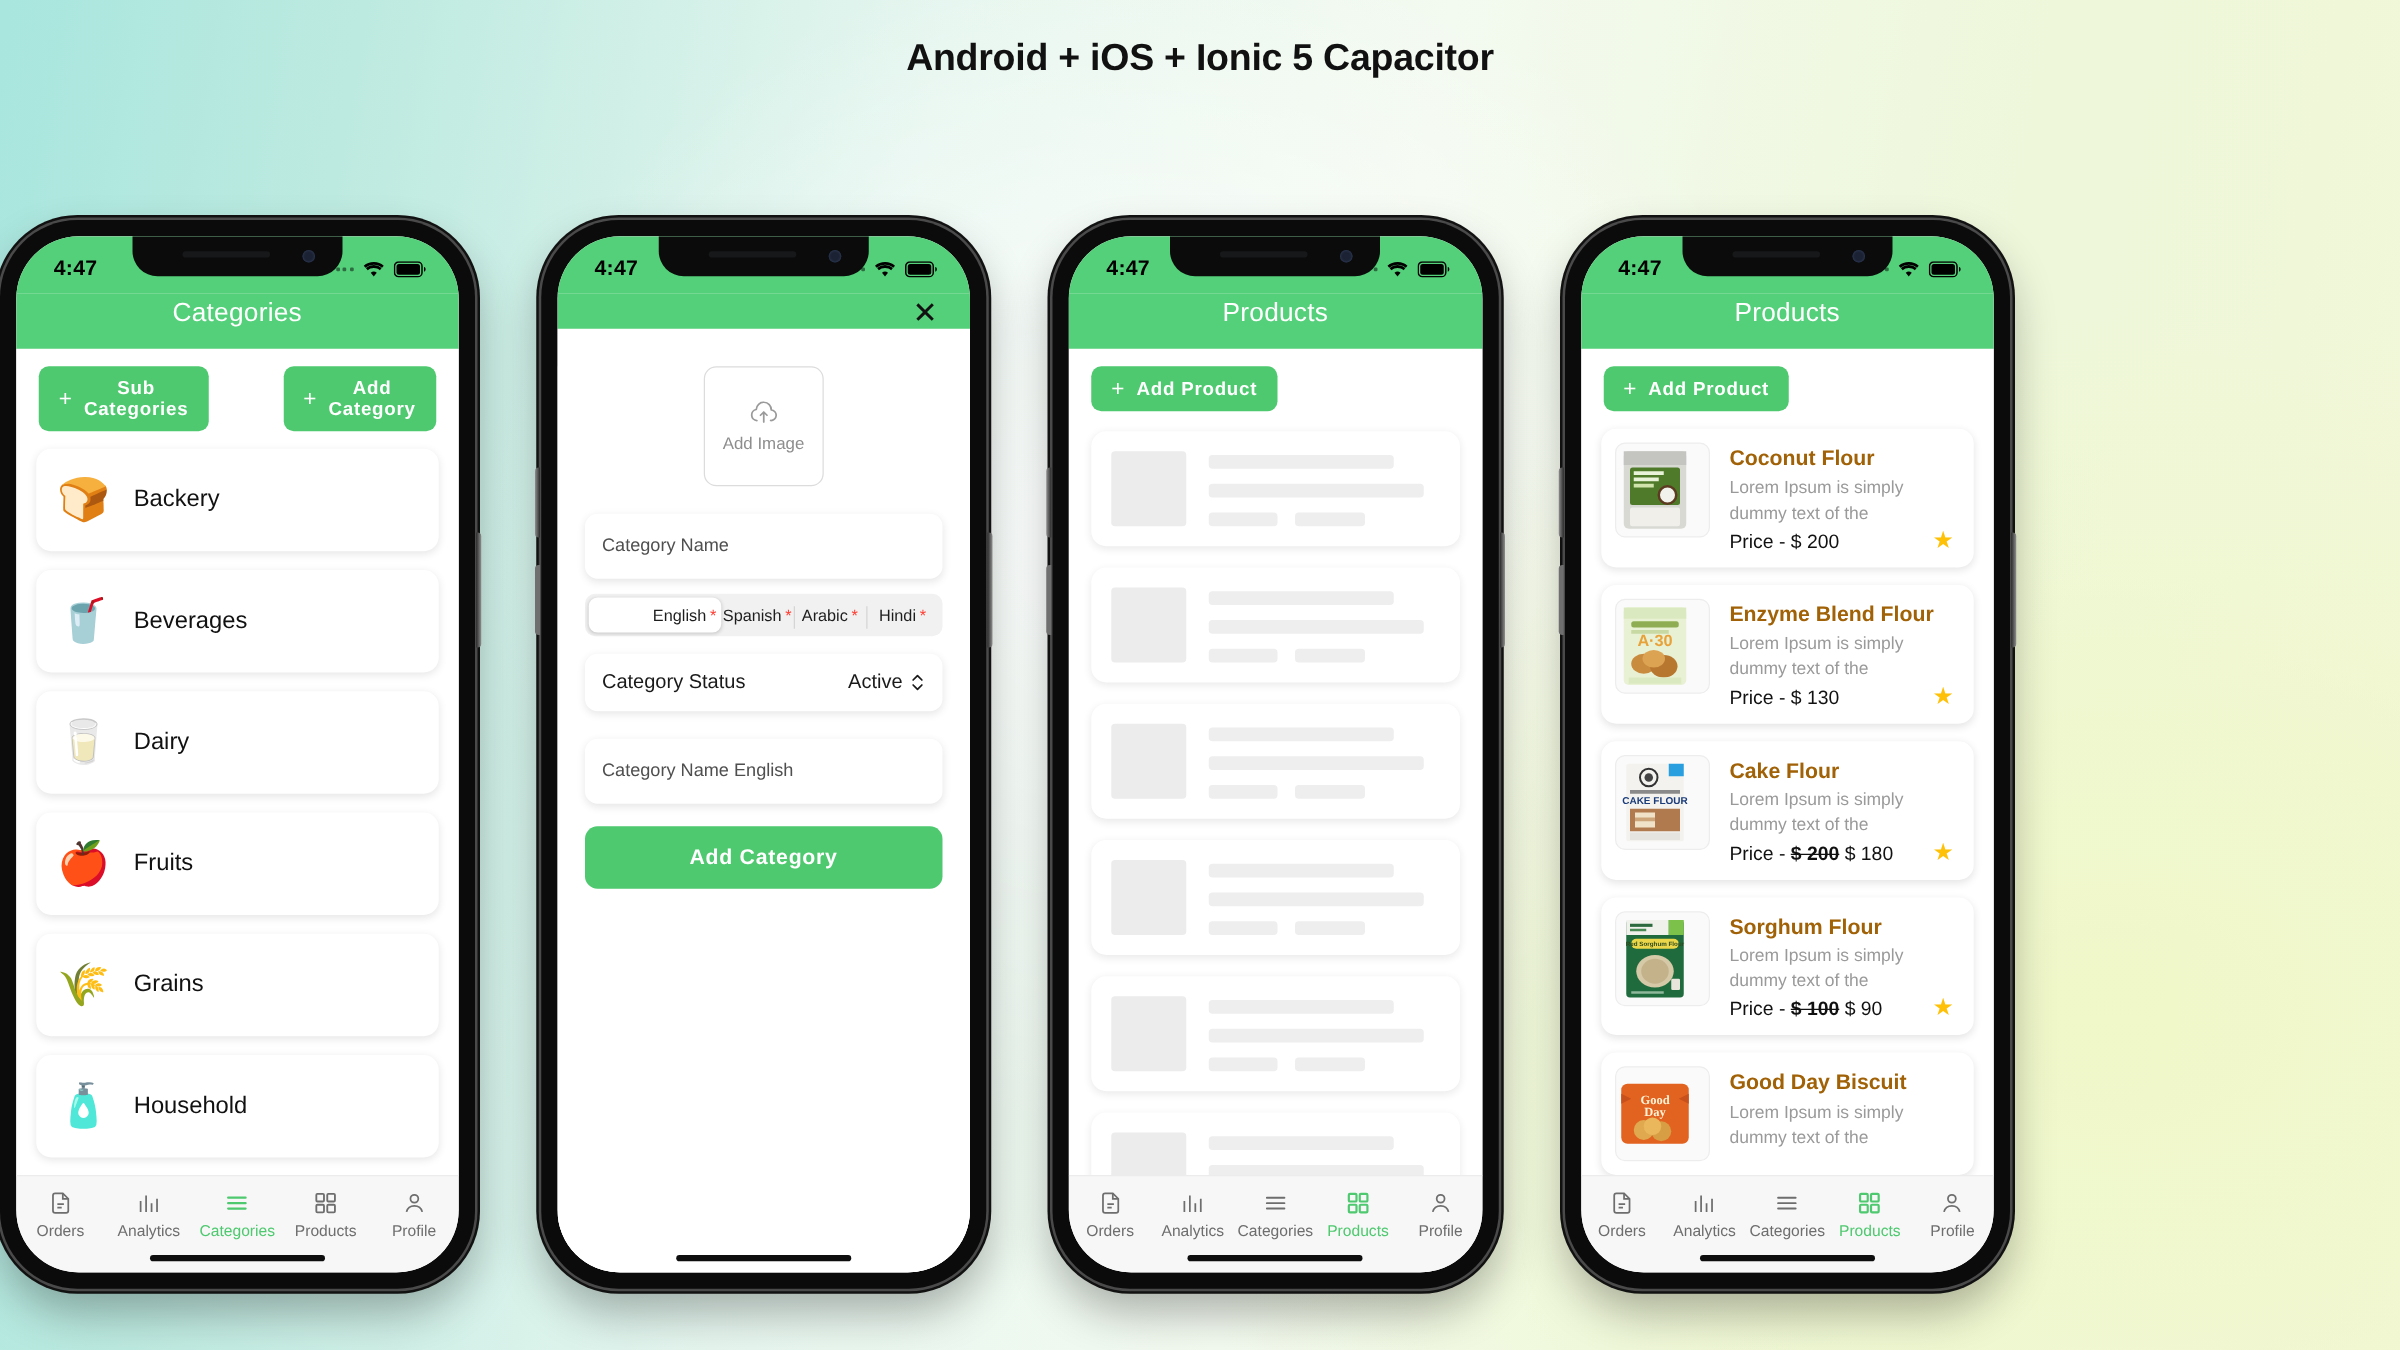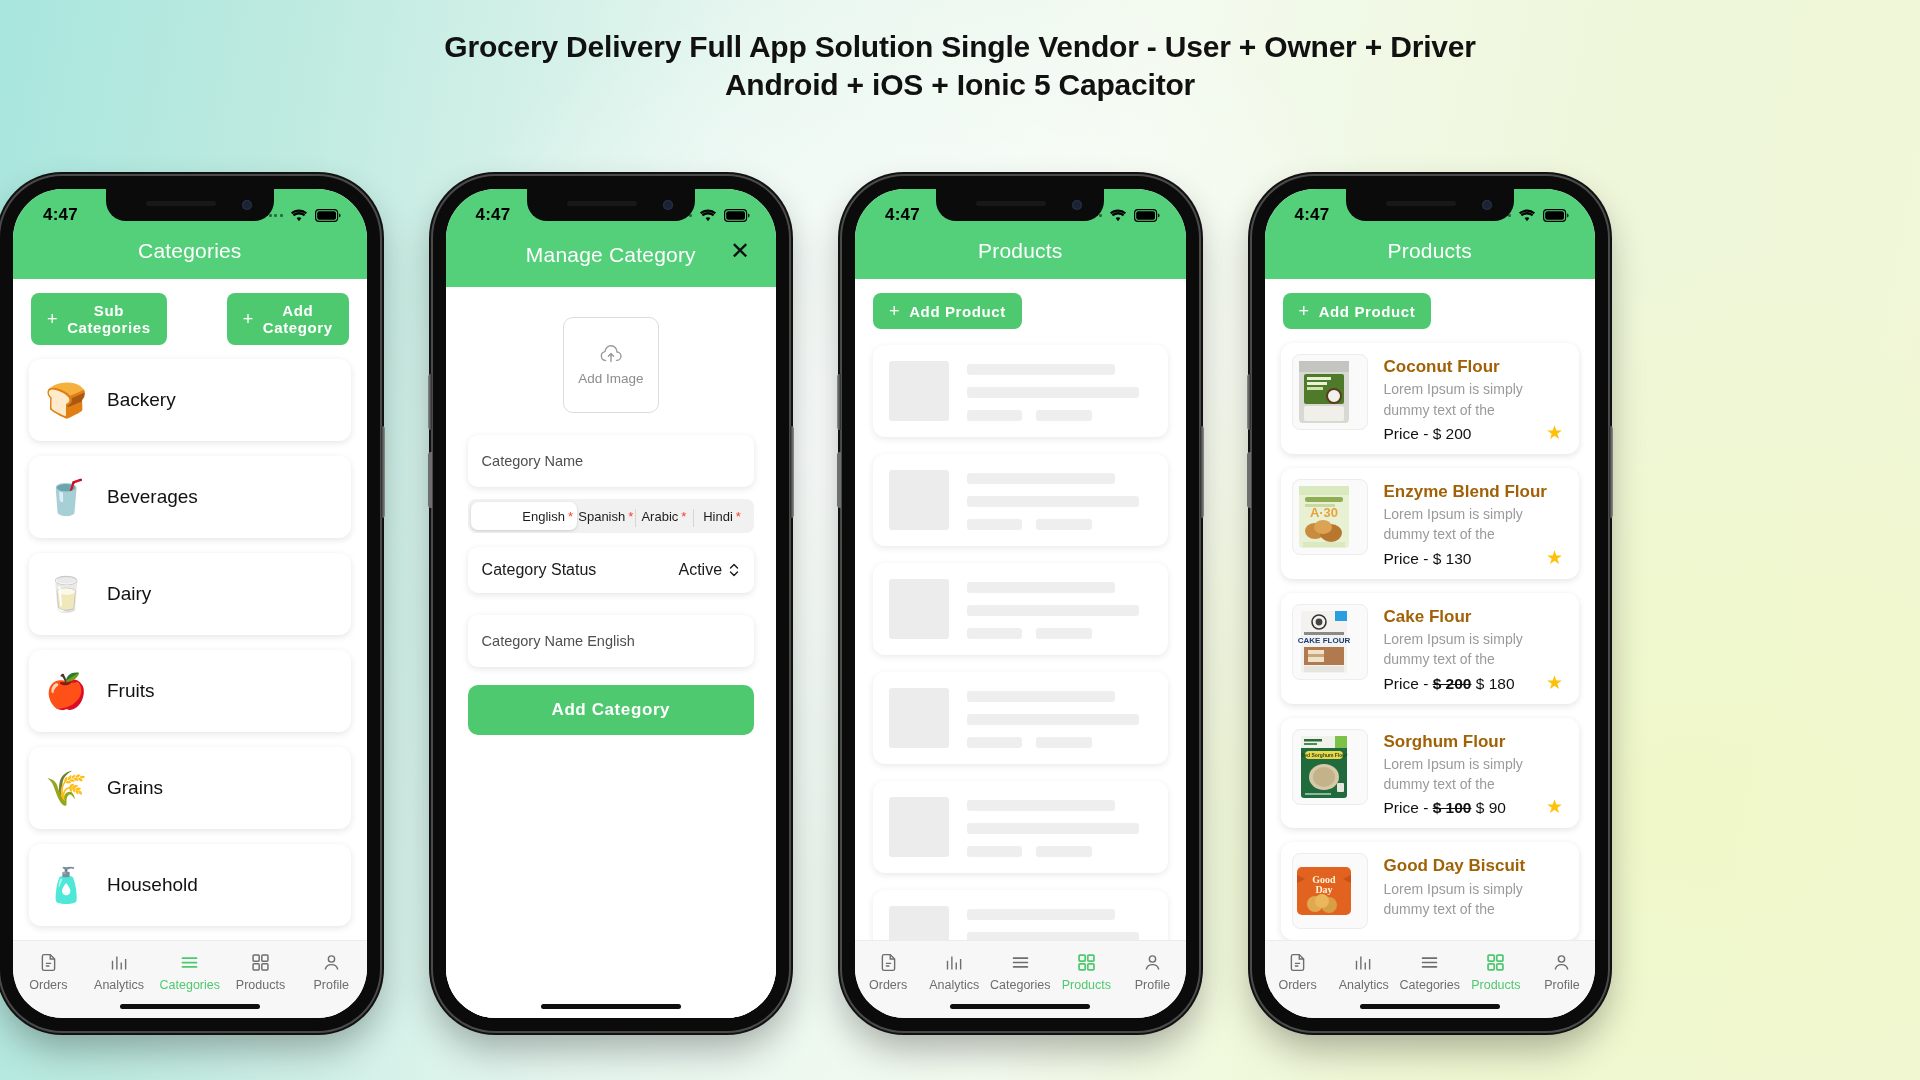--- a/index.html
+++ b/index.html
@@ -355,21 +355,20 @@
     font-size: 19px;
     line-height: 1;
     cursor: pointer;
   }
   .prod-card.clipped { margin-bottom: 0; }
 </style>
 </head>
 <body>
 
 <div class="heading">
-  <div>Grocery Delivery Full App Solution Single Vendor - User + Owner + Driver</div>
   <div>Android + iOS + Ionic 5 Capacitor</div>
 </div>
 
 <div class="phones">
 
   <div class="phone">
     <div class="screen">
       <div class="notch">
           <span class="spk"></span>
           <span class="cam"></span>
@@ -507,21 +506,20 @@
             </svg>
           <svg width="26" height="13" viewBox="0 0 26 13">
               <rect x="0.6" y="0.6" width="22" height="11.8" rx="3.3" fill="none" stroke="#000" stroke-width="1.2"></rect>
               <rect x="2.2" y="2.2" width="18.8" height="8.6" rx="2" fill="#000"></rect>
               <path d="M24.2 4.6v3.8c.9-.3 1.3-.9 1.3-1.9s-.4-1.6-1.3-1.9z" fill="#000"></path>
             </svg>
         </span>
       </div>
 
       <div class="appbar modal">
-        <div class="appbar-title">Manage Category</div>
         <div class="close-btn">✕</div>
       </div>
 
       <div class="body-area">
         <div class="modal-body">
           <div class="uploader">
             <svg width="24" height="20" viewBox="0 0 24 20" fill="none" stroke="#9a9a9a" stroke-width="1.4" stroke-linecap="round" stroke-linejoin="round">
               <path d="M6.5 15.5A4.5 4.5 0 016 6.6 6 6 0 0118 7a4.2 4.2 0 01-.5 8.4"></path>
               <path d="M12 16.5V8.6M12 8.6l-2.6 2.6M12 8.6l2.6 2.6"></path>
             </svg>

